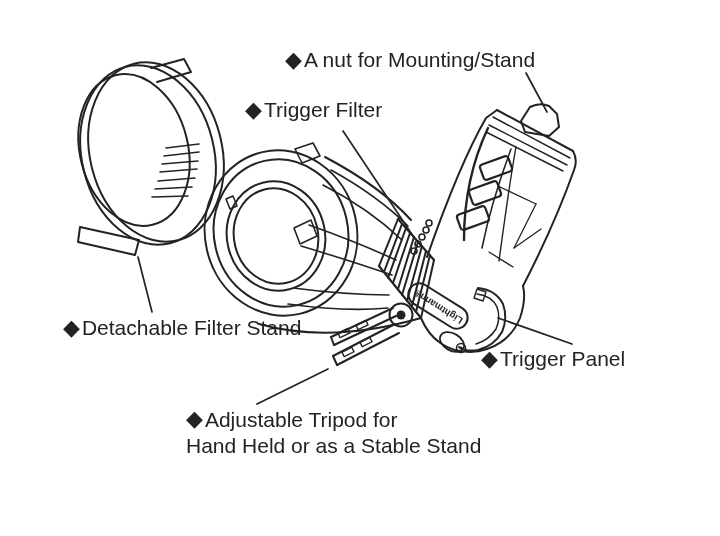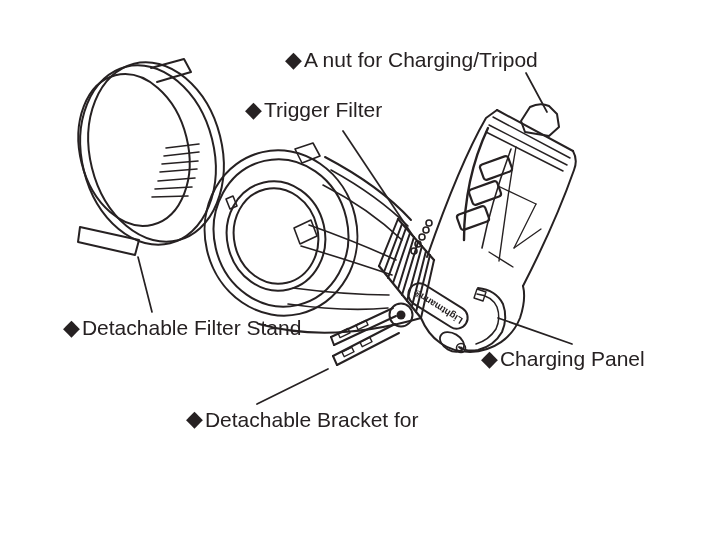--- a/index.html
+++ b/index.html
@@ -152,38 +152,39 @@
       <line x1="526" y1="73" x2="547" y2="112"></line>
       <line x1="343" y1="131" x2="413" y2="236"></line>
       <line x1="138" y1="257" x2="152" y2="312"></line>
       <line x1="498" y1="318" x2="572" y2="344"></line>
       <line x1="328" y1="369" x2="257" y2="404"></line>
     </g>
   </svg>
 
   <div class="label" style="left:285px;top:47px;">
     <span class="diamond">◆</span>
-    <span>A nut for Charging/Tripod</span>
+    <span>A nut for Mounting/Stand</span>
   </div>
 
   <div class="label" style="left:245px;top:97px;">
     <span class="diamond">◆</span>
     <span>Trigger Filter</span>
   </div>
 
   <div class="label" style="left:63px;top:315px;">
     <span class="diamond">◆</span>
     <span>Detachable Filter Stand</span>
   </div>
 
   <div class="label" style="left:481px;top:346px;">
     <span class="diamond">◆</span>
-    <span>Charging Panel</span>
+    <span>Trigger Panel</span>
   </div>
 
   <div class="label multiline" style="left:186px;top:406px;">
     <div class="lrow">
       <span class="diamond">◆</span>
-      <span>Detachable Bracket for</span>
+      <span>Adjustable Tripod for</span>
     </div>
+    <div class="lrow">Hand Held or as a Stable Stand</div>
   </div>
 
 </div>
 
 </body></html>

